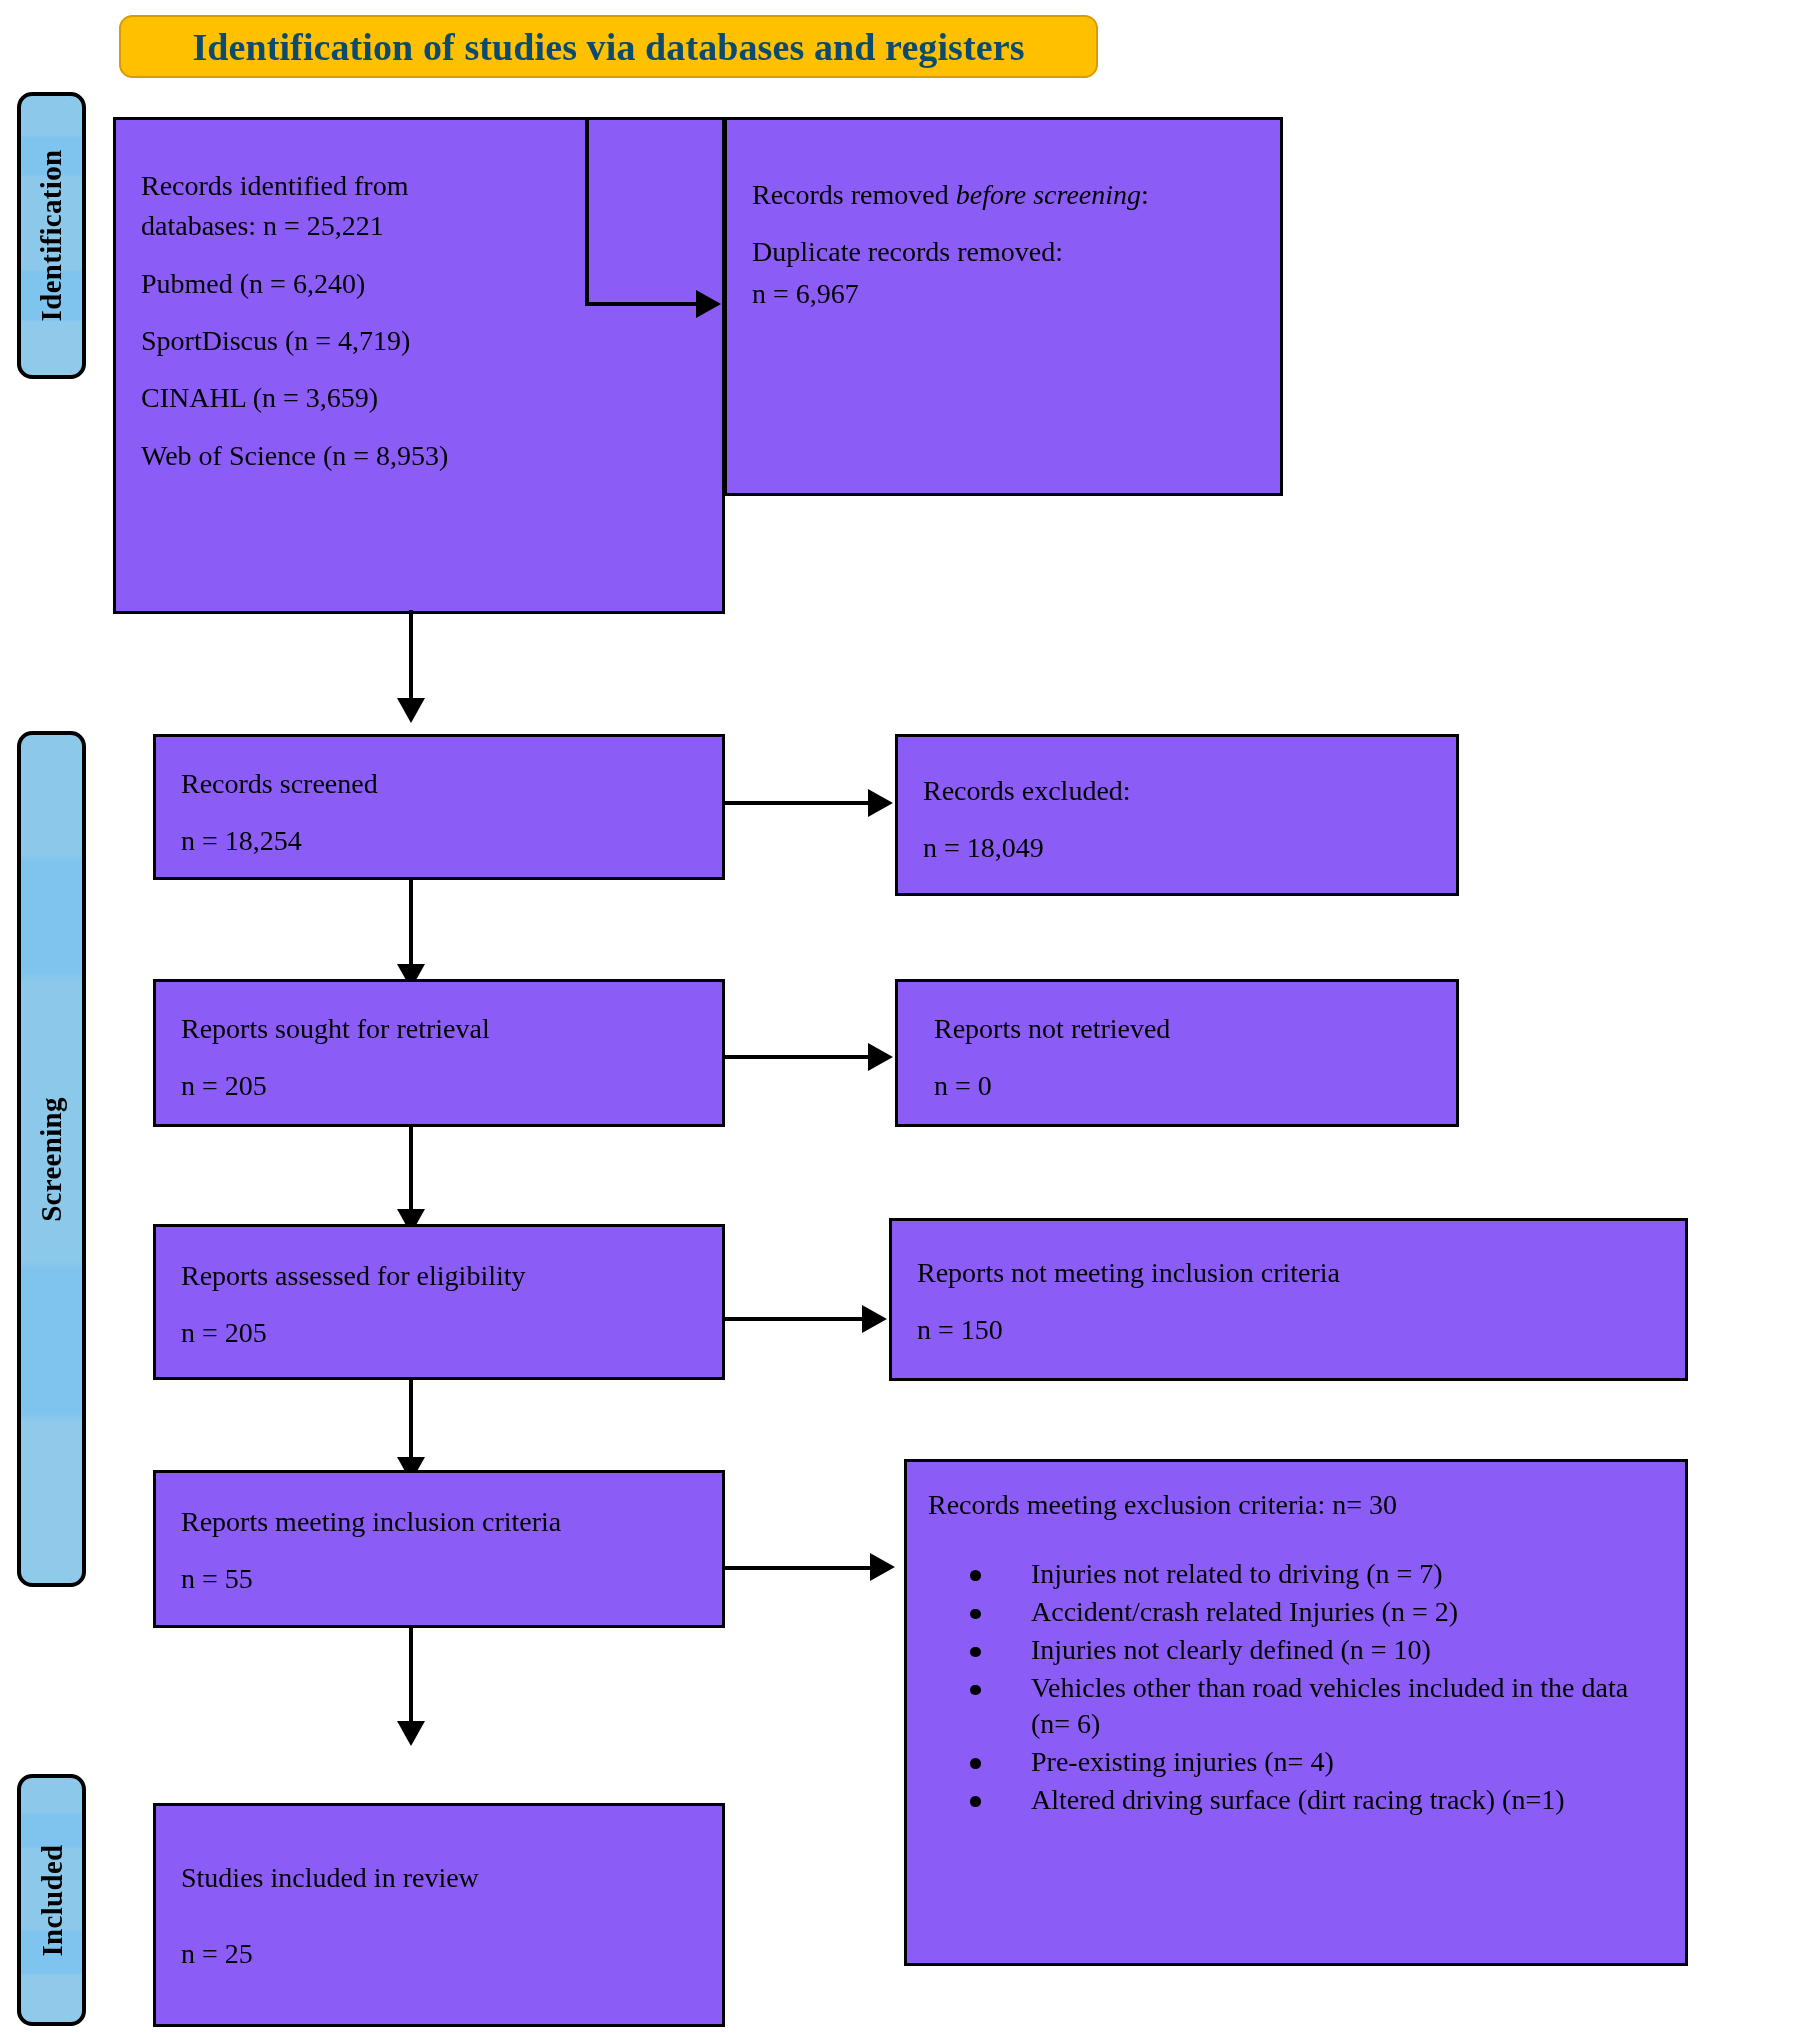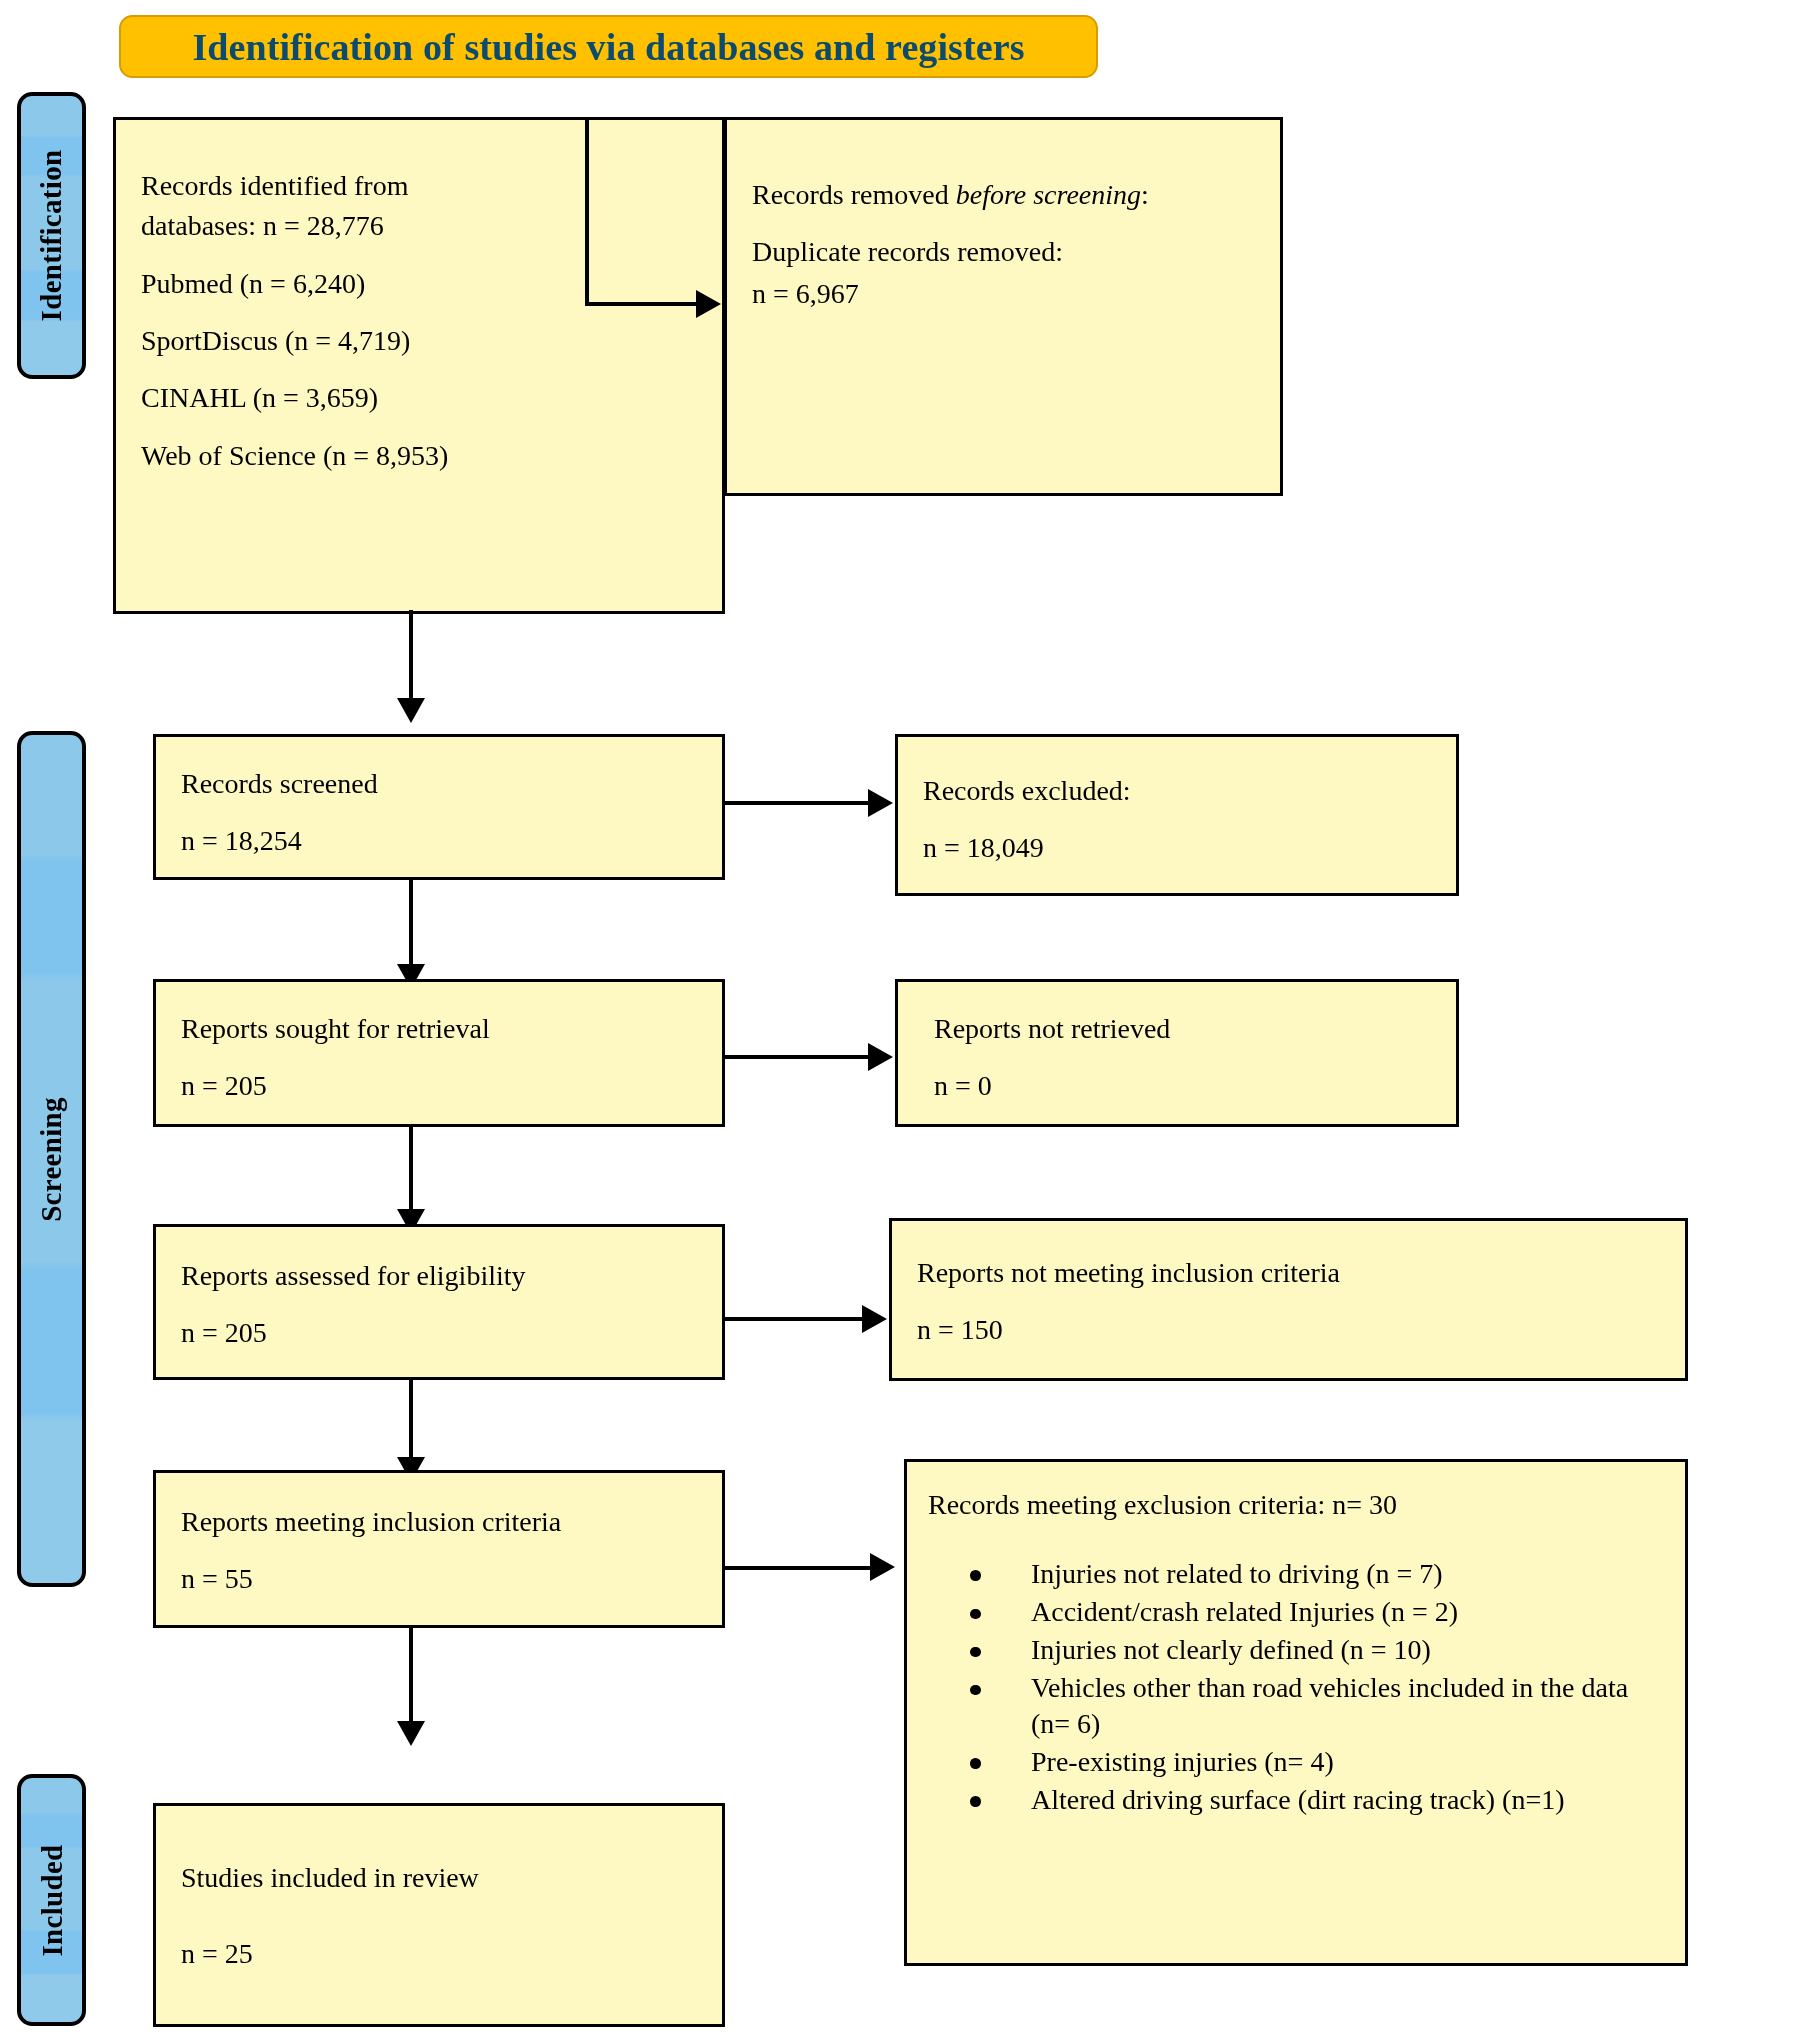--- a/index.html
+++ b/index.html
@@ -65,21 +65,21 @@
     white-space: nowrap;
     font-weight: bold;
     font-size: 29px;
     color: #000000;
     letter-spacing: 0.3px;
   }
 
   
   .flow-box {
     position: absolute;
-    background: #fef9c3;
+    background: #8b5cf6;
     border: 3.8px solid #000000;
     box-sizing: border-box;
     padding: 0;
   }
   .box-body {
     position: absolute;
     left: 0;
     right: 0;
     padding: 0 25px;
   }
@@ -162,21 +162,21 @@
     <span class="stage-label">Screening</span>
   </div>
 
   <div class="stage-tab" style="top:1774px; height:252px;">
     <span class="stage-label">Included</span>
   </div>
 
   <div class="flow-box" style="left:113px; top:117px; width:612px; height:497px;">
     <div class="box-body" style="top:48px;">
       <p class="box-line" style="margin-bottom:3.8px;">Records identified from</p>
-      <p class="box-line">databases: n = 28,776</p>
+      <p class="box-line">databases: n = 25,221</p>
       <p class="box-line">Pubmed (n = 6,240)</p>
       <p class="box-line">SportDiscus (n = 4,719)</p>
       <p class="box-line">CINAHL (n = 3,659)</p>
       <p class="box-line">Web of Science (n = 8,953)</p>
     </div>
   </div>
 
   <div class="flow-box" style="left:724px; top:117px; width:559px; height:379px;">
     <div class="box-body" style="top:57px;">
       <p class="box-line"><span>Records removed </span><span class="ital">before screening</span><span>:</span></p>

